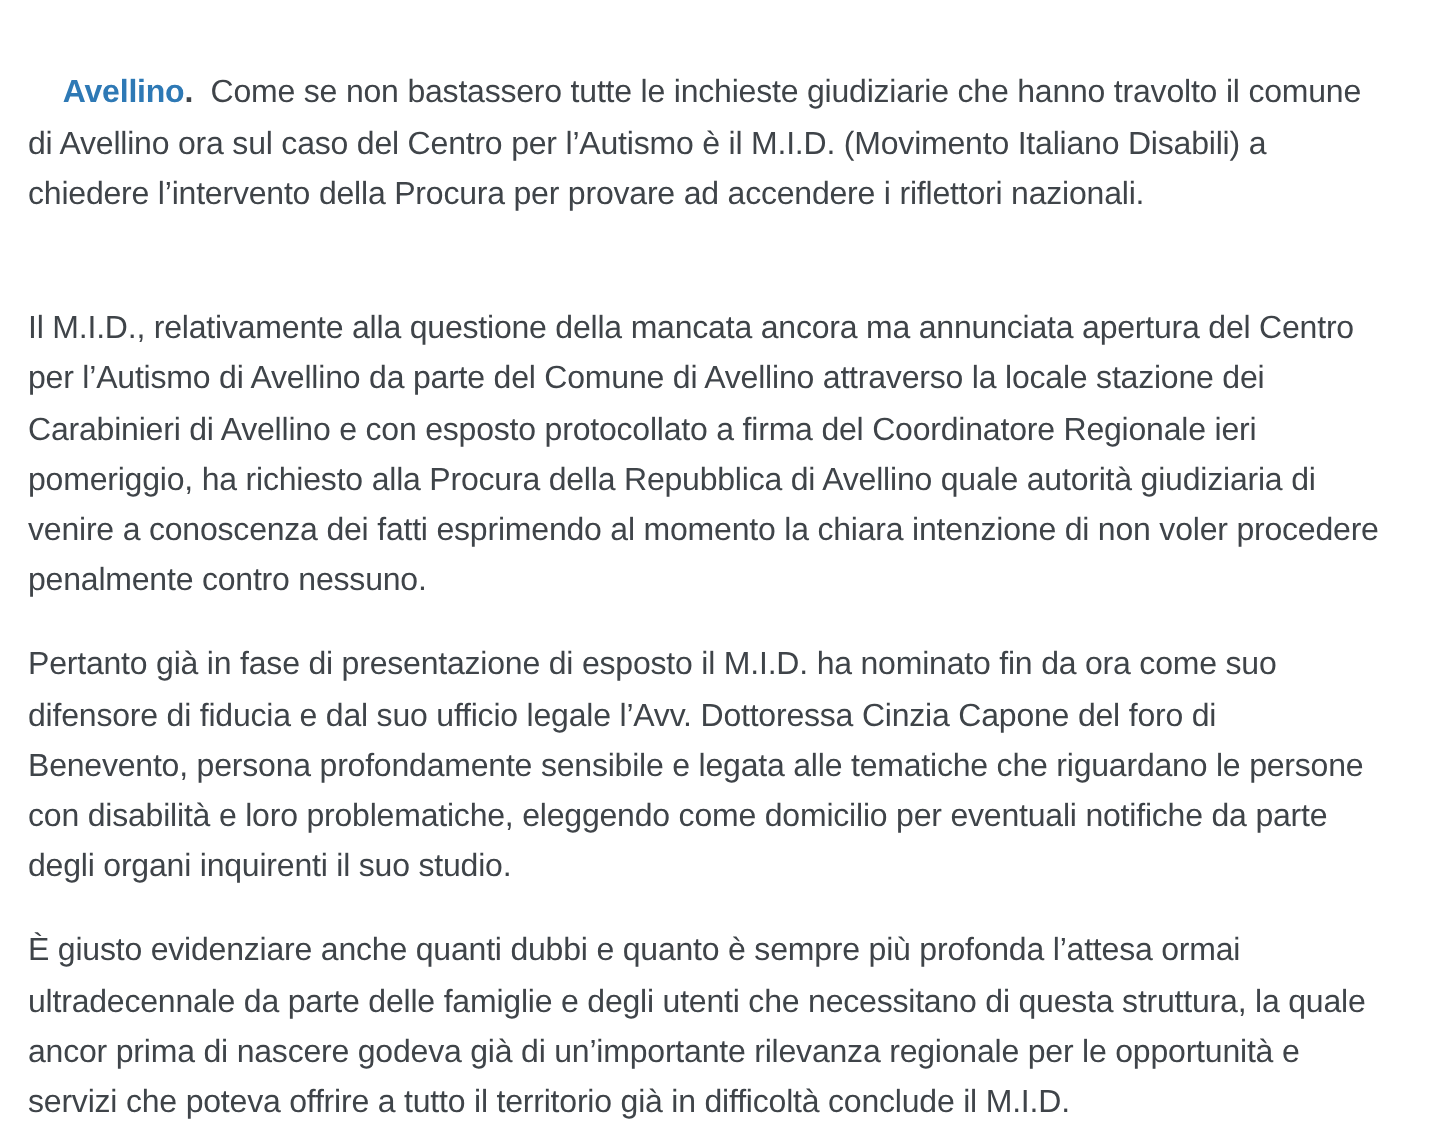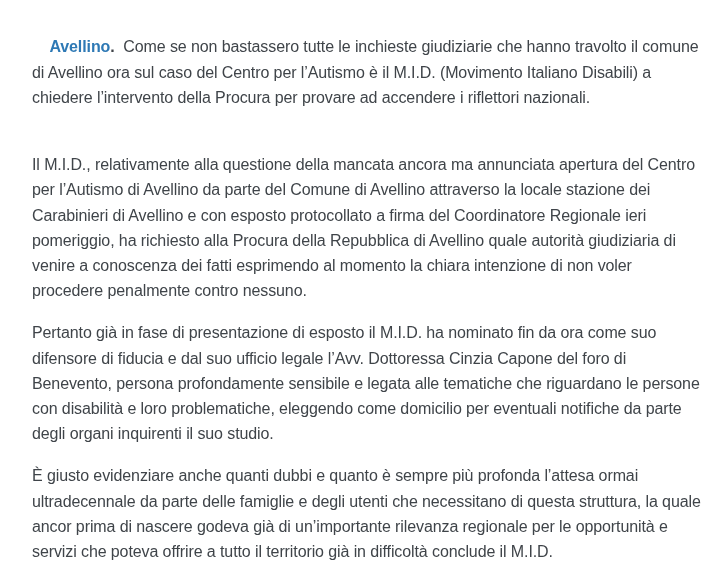--- a/index.html
+++ b/index.html
@@ -10,21 +10,21 @@
   body {
     width: 728px;
     height: 571px;
     box-sizing: border-box;
     overflow: hidden;
     font-family: "Liberation Sans", "DejaVu Sans", sans-serif;
   }
   .article {
     box-sizing: border-box;
     width: 728px;
-    padding: 9px 26px 0 32px;
+    padding: 9px 26px 0 14px;
     font-size: 16px;
     line-height: 25.3px;
     letter-spacing: -0.1px;
     color: #3f4449;
   }
   .article p {
     margin: 0 0 16.5px 0;
     white-space: pre-wrap;
     max-width: 676px;
   }

